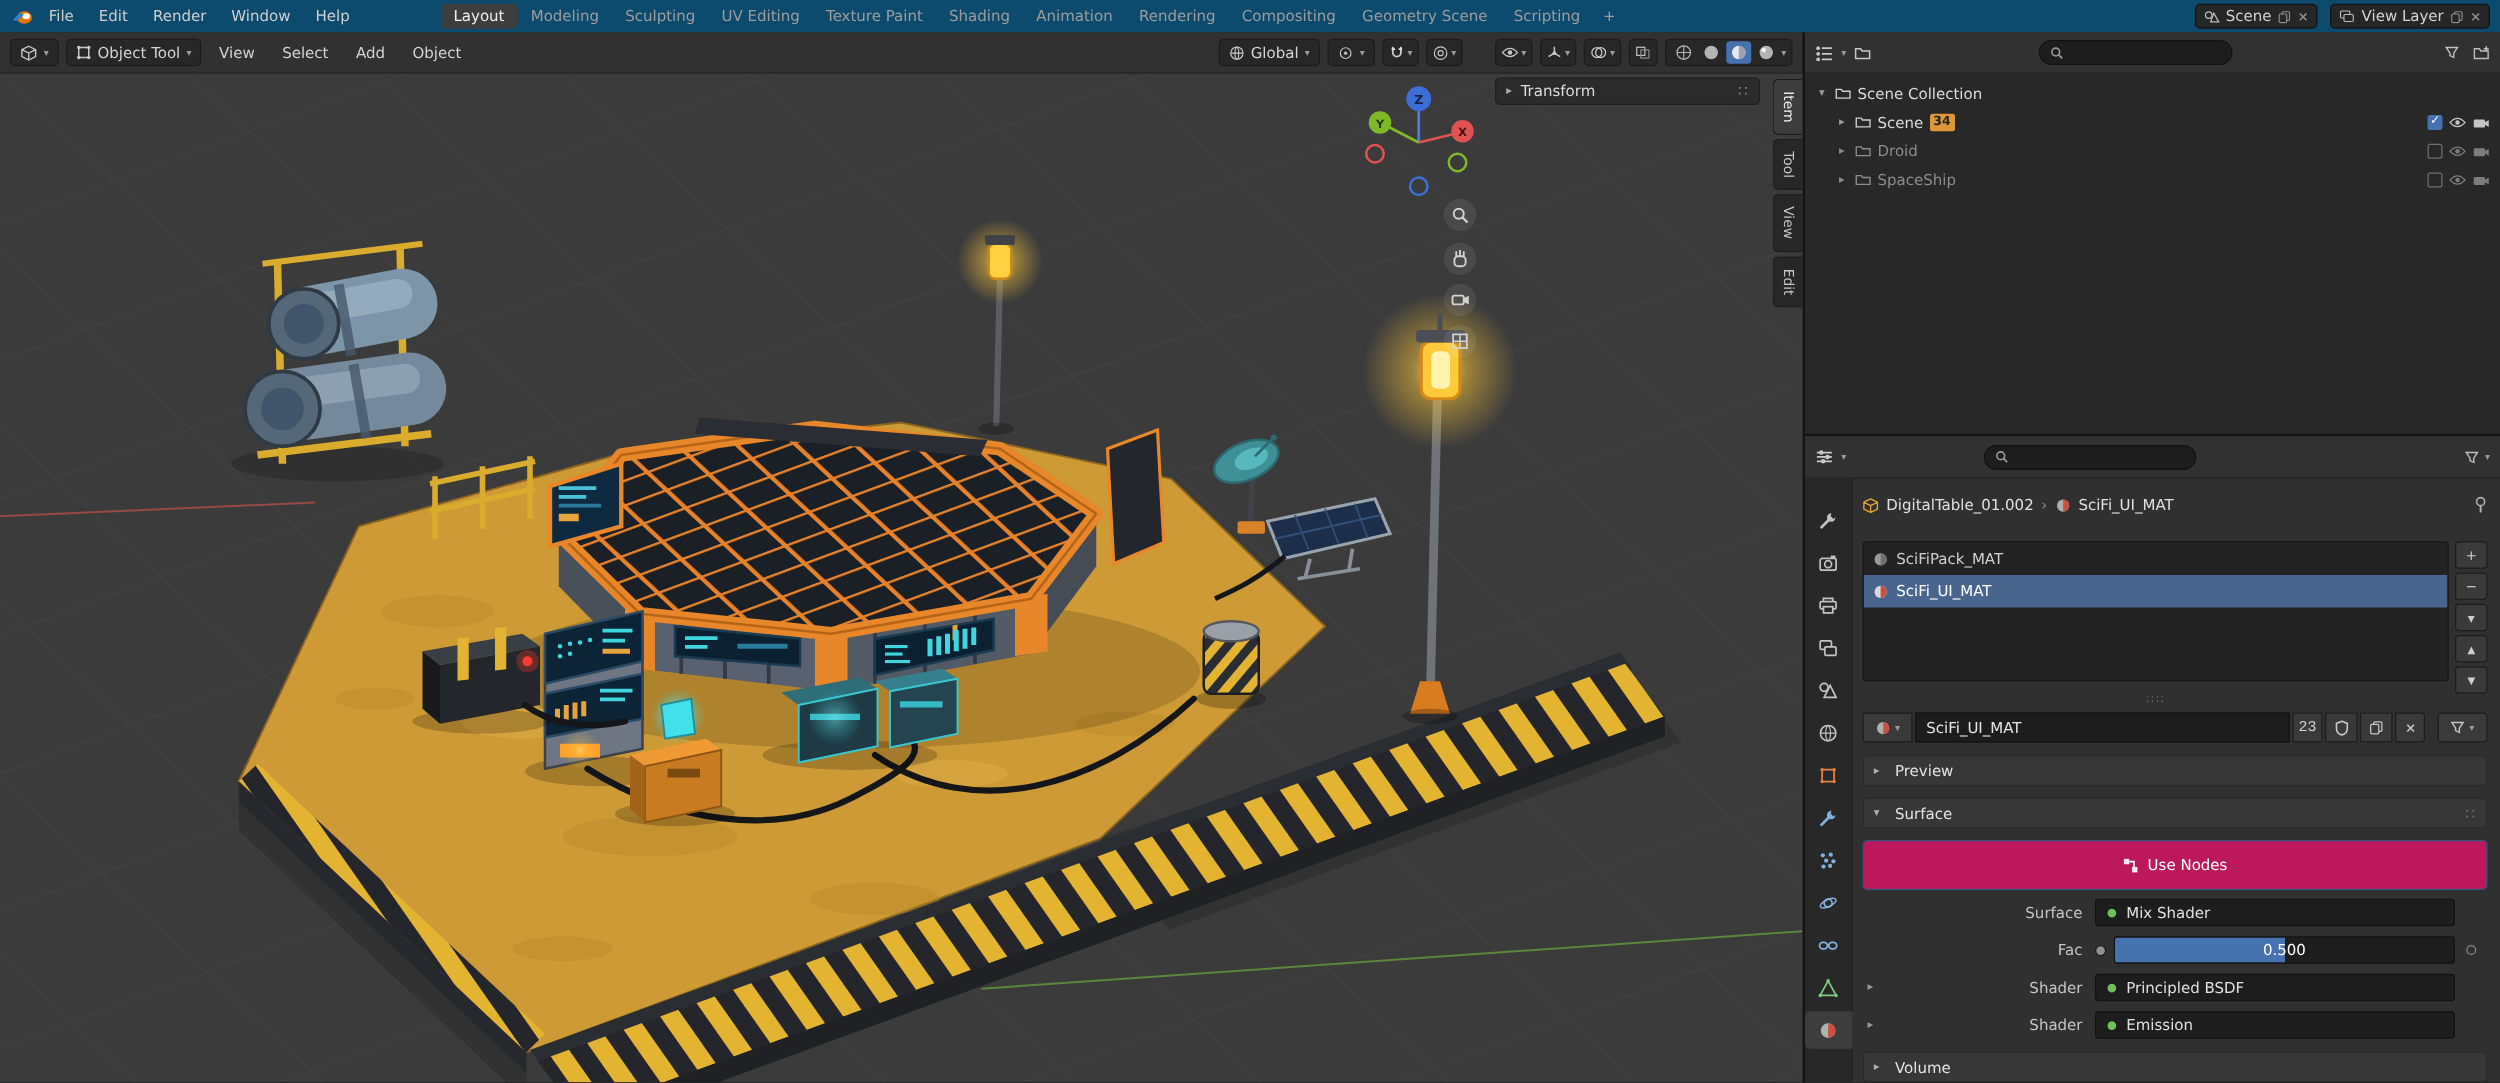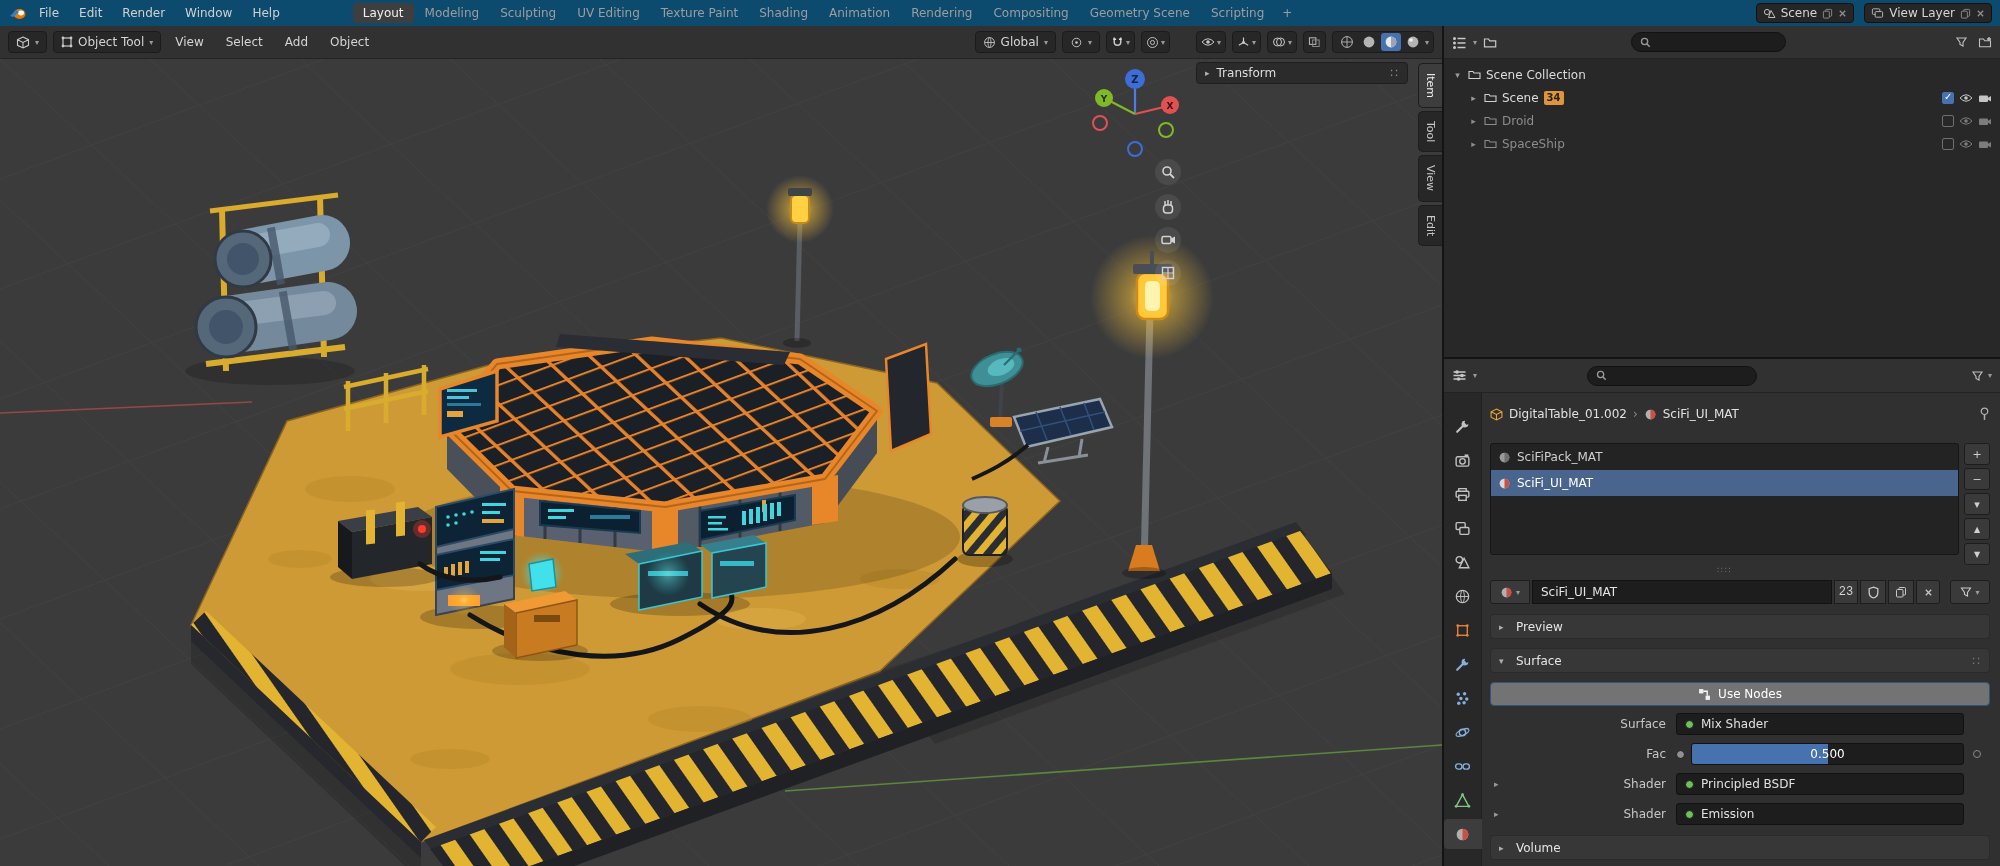--- a/index.html
+++ b/index.html
@@ -107,21 +107,21 @@
   .db-users { width:24px;font-family:Liberation Mono, monospace; }
   .db-sq { width:26px; }
   .db-x { width:24px; border-radius:0 3px 3px 0; }
   .db-filter { width:40px; border-radius:3px; margin-left:8px; }
 
   .panel-hdr { height:25px; margin-top:9px; background:#373737; border:1px solid #2a2a2a; border-radius:4px;
     display:flex; align-items:center; gap:7px; padding:0 8px; color:#e4e4e4; }
   .panel-hdr .tw { color:#b0b0b0; font-size:9px; width:10px; }
   .panel-hdr .grip { margin-left:auto; color:#777; letter-spacing:1px; }
 
-  .use-nodes { height:24px; margin:9px 0 4px 0; background:#737373; border:1px solid #33527e; border-radius:4px;
+  .use-nodes { height:40px; margin:9px 0 4px 0; background:#be185d; border:1px solid #33527e; border-radius:4px;
     display:flex; align-items:center; justify-content:center; gap:7px; color:#fff; }
 
   .prow { display:grid; grid-template-columns:186px 1fr 26px; align-items:center; height:24px; margin-top:6px; }
   .prow .lbl { display:flex; align-items:center; justify-content:flex-end; gap:6px; padding-right:10px; color:#c6c6c6; }
   .prow .lbl .tw { margin-right:auto; color:#9a9a9a; font-size:9px; padding-left:4px; }
   .fieldwrap { display:flex; align-items:center; gap:6px; min-width:0; }
   .field { flex:1; height:22px; background:#1d1d1d; border:1px solid #121212; border-radius:3px;
     display:flex; align-items:center; gap:7px; padding:0 8px; color:#e0e0e0; min-width:0; }
   .dot { width:9px; height:9px; border-radius:50%; background:#6fbf5a; border:1px solid #1a1a1a; flex:none; }
   .sockdot { width:9px; height:9px; border-radius:50%; background:#909090; border:1px solid #1a1a1a; flex:none; }

